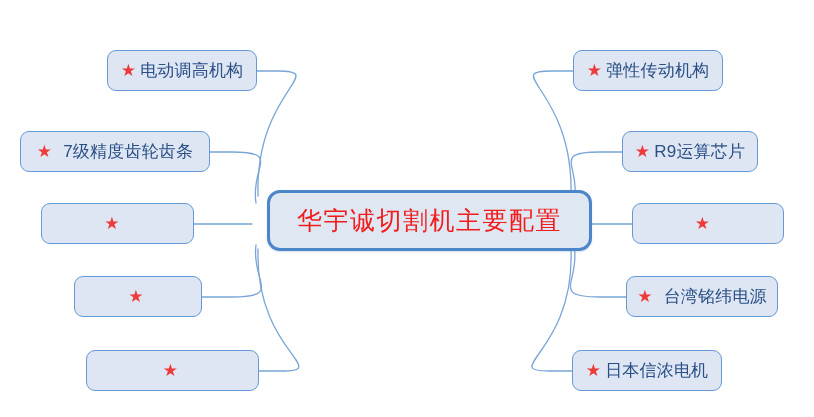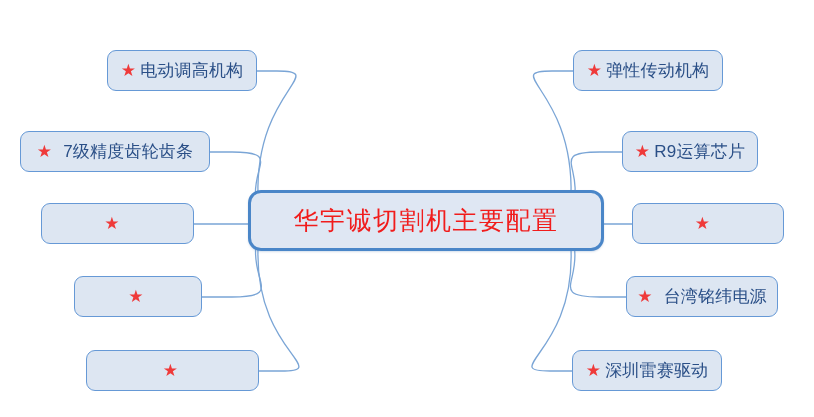--- a/index.html
+++ b/index.html
@@ -56,23 +56,23 @@
     font-size: 17px;
     line-height: 1;
     position: relative;
     top: 0px;
   }
   .label {
     display: inline-block;
     text-align: center;
   }
   #center-node {
-    left: 248px;
+    left: 267px;
     top: 190px;
-    width: 356px;
+    width: 325px;
     height: 61px;
     background: #dfe7f3;
     border: 3.4px solid #4a86c8;
     border-radius: 13px;
     box-shadow: 0 1px 2px rgba(90,130,180,0.25);
   }
   #center-node .center-label {
     color: #f11c1c;
     font-size: 25px;
     font-family: "DejaVu Sans", "Liberation Sans", sans-serif;
@@ -134,17 +134,17 @@
       </div>
       <div class="node leaf gap" style="left: 632px; top: 203px; width: 152px;">
         <span class="star">★</span>
       </div>
       <div class="node leaf gap" style="left: 626px; top: 276px; width: 152px;">
         <span class="star">★</span>
         <span class="label">台湾铭纬电源</span>
       </div>
       <div class="node leaf" style="left: 572px; top: 350px; width: 150px;">
         <span class="star">★</span>
-        <span class="label">深圳雷赛驱动</span>
+        <span class="label">日本信浓电机</span>
       </div>
     </div>
 
 </div>
 
 </body></html>

